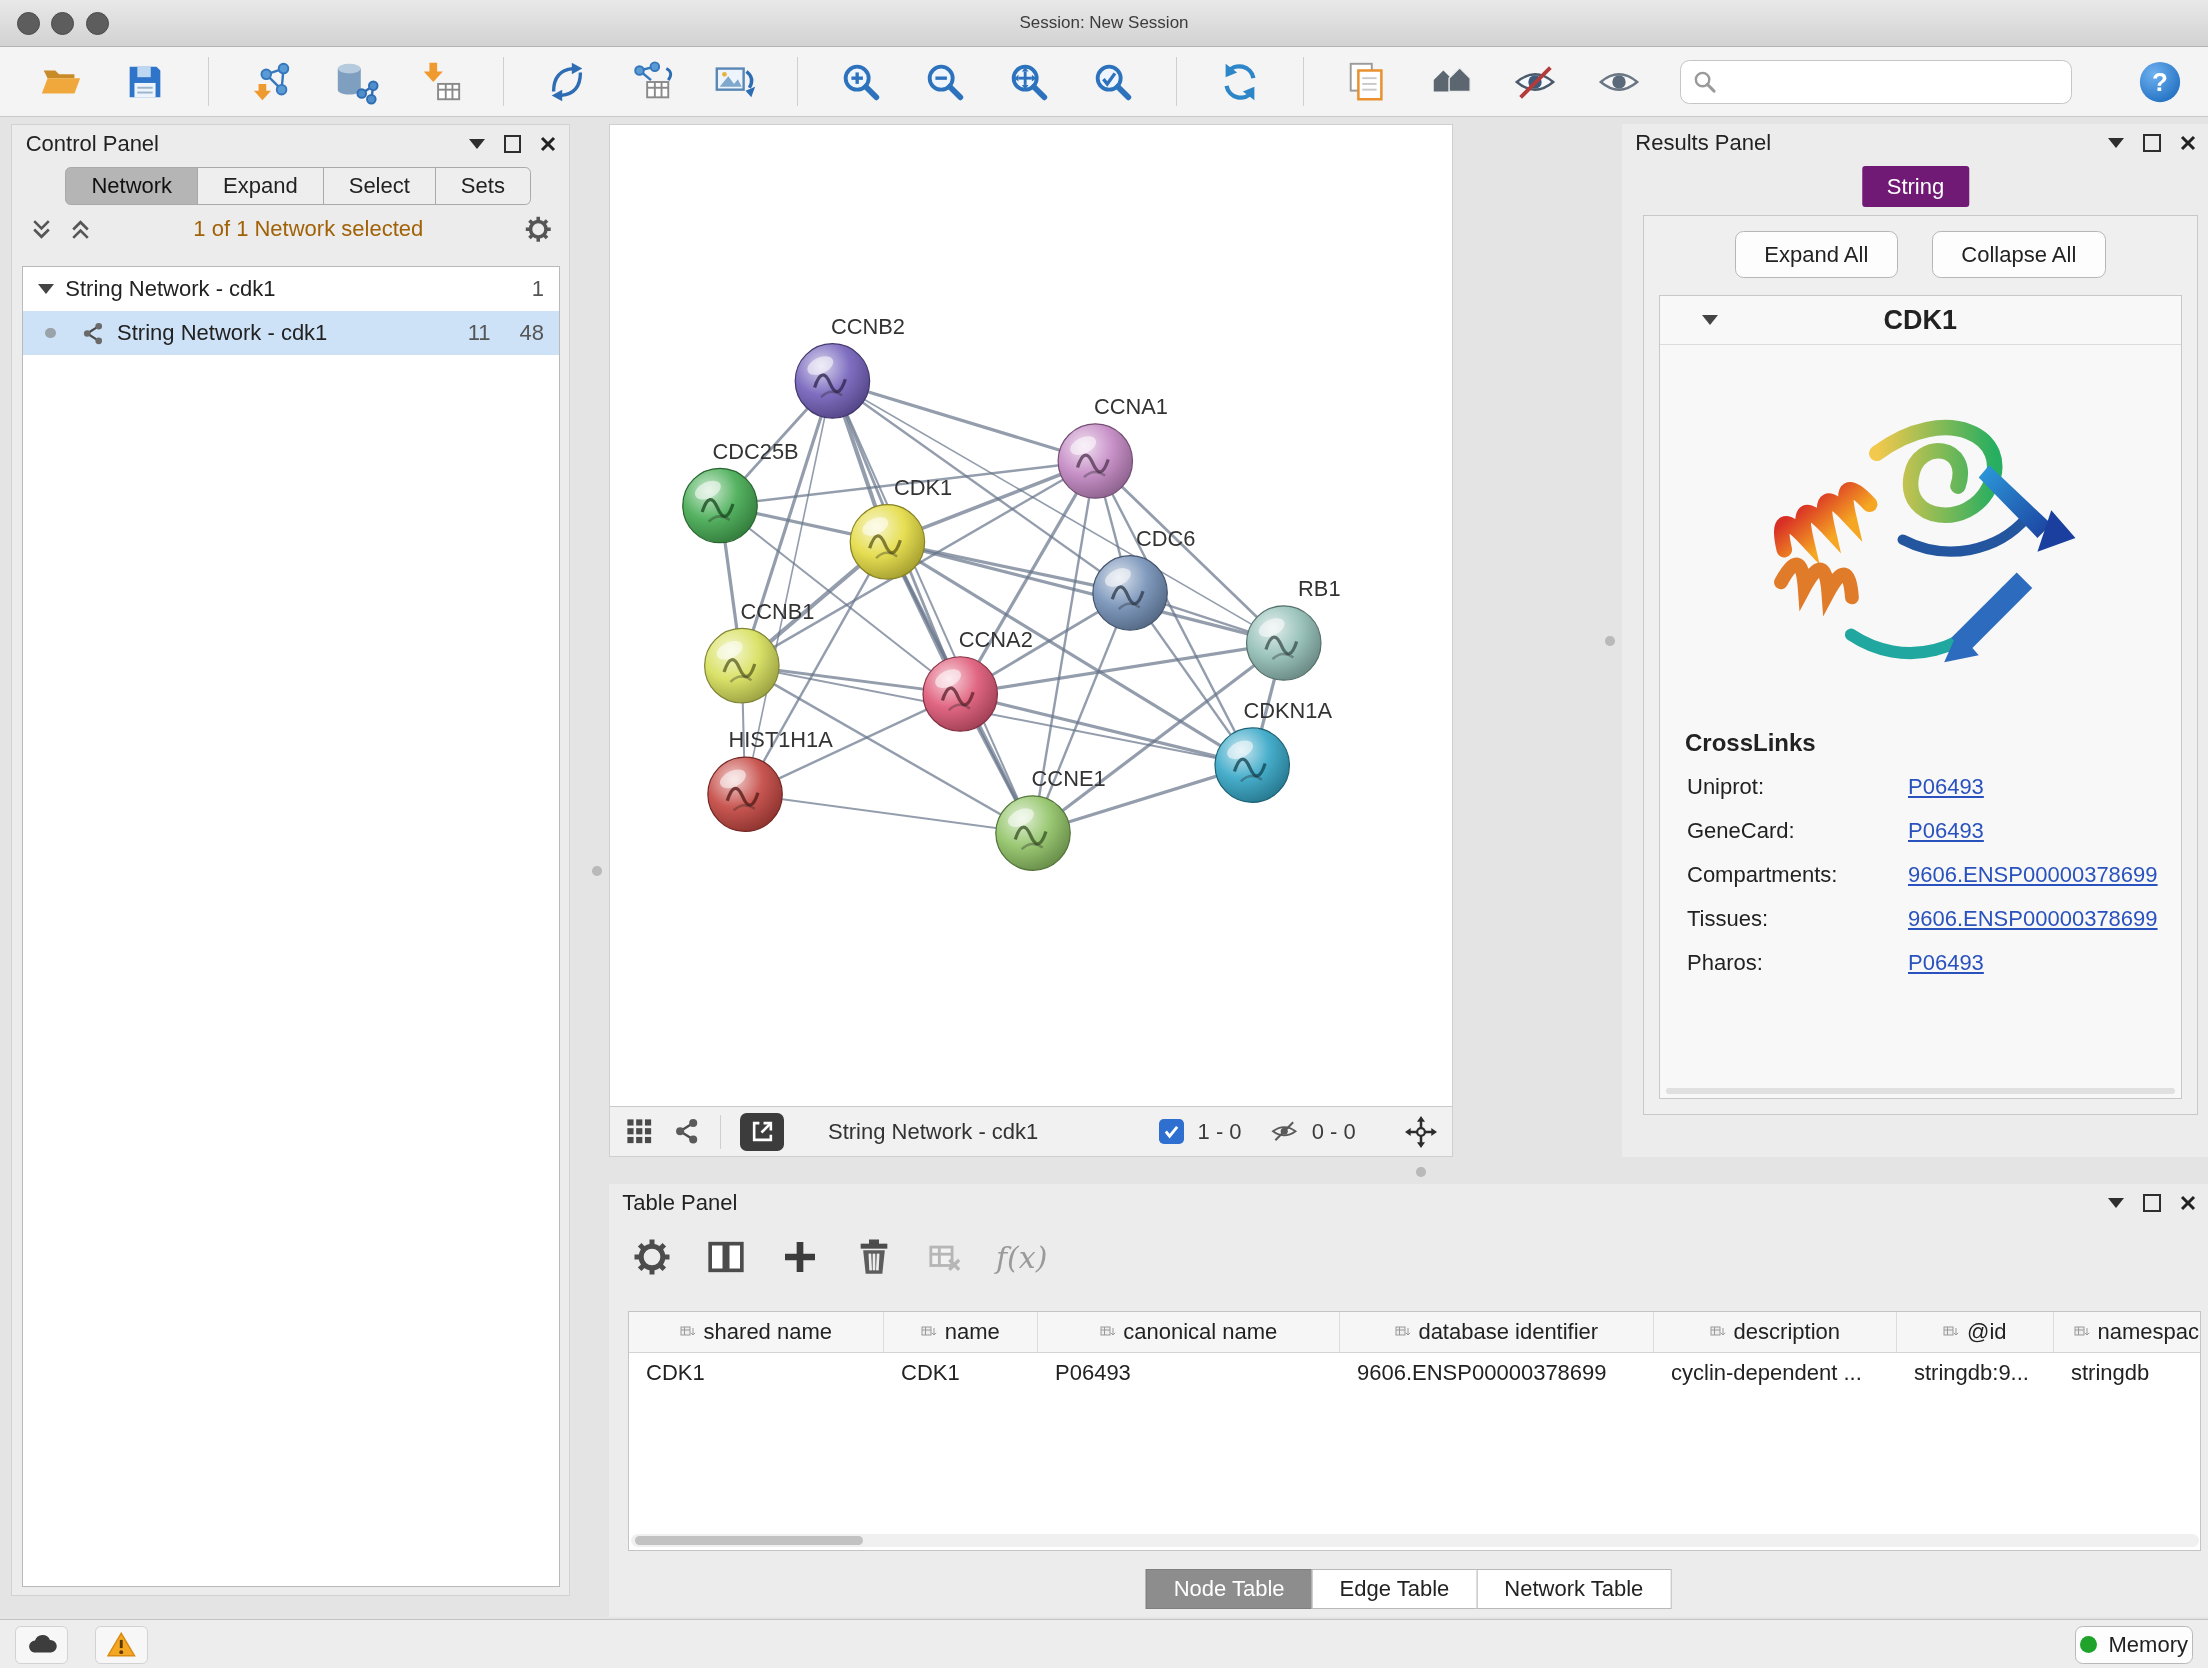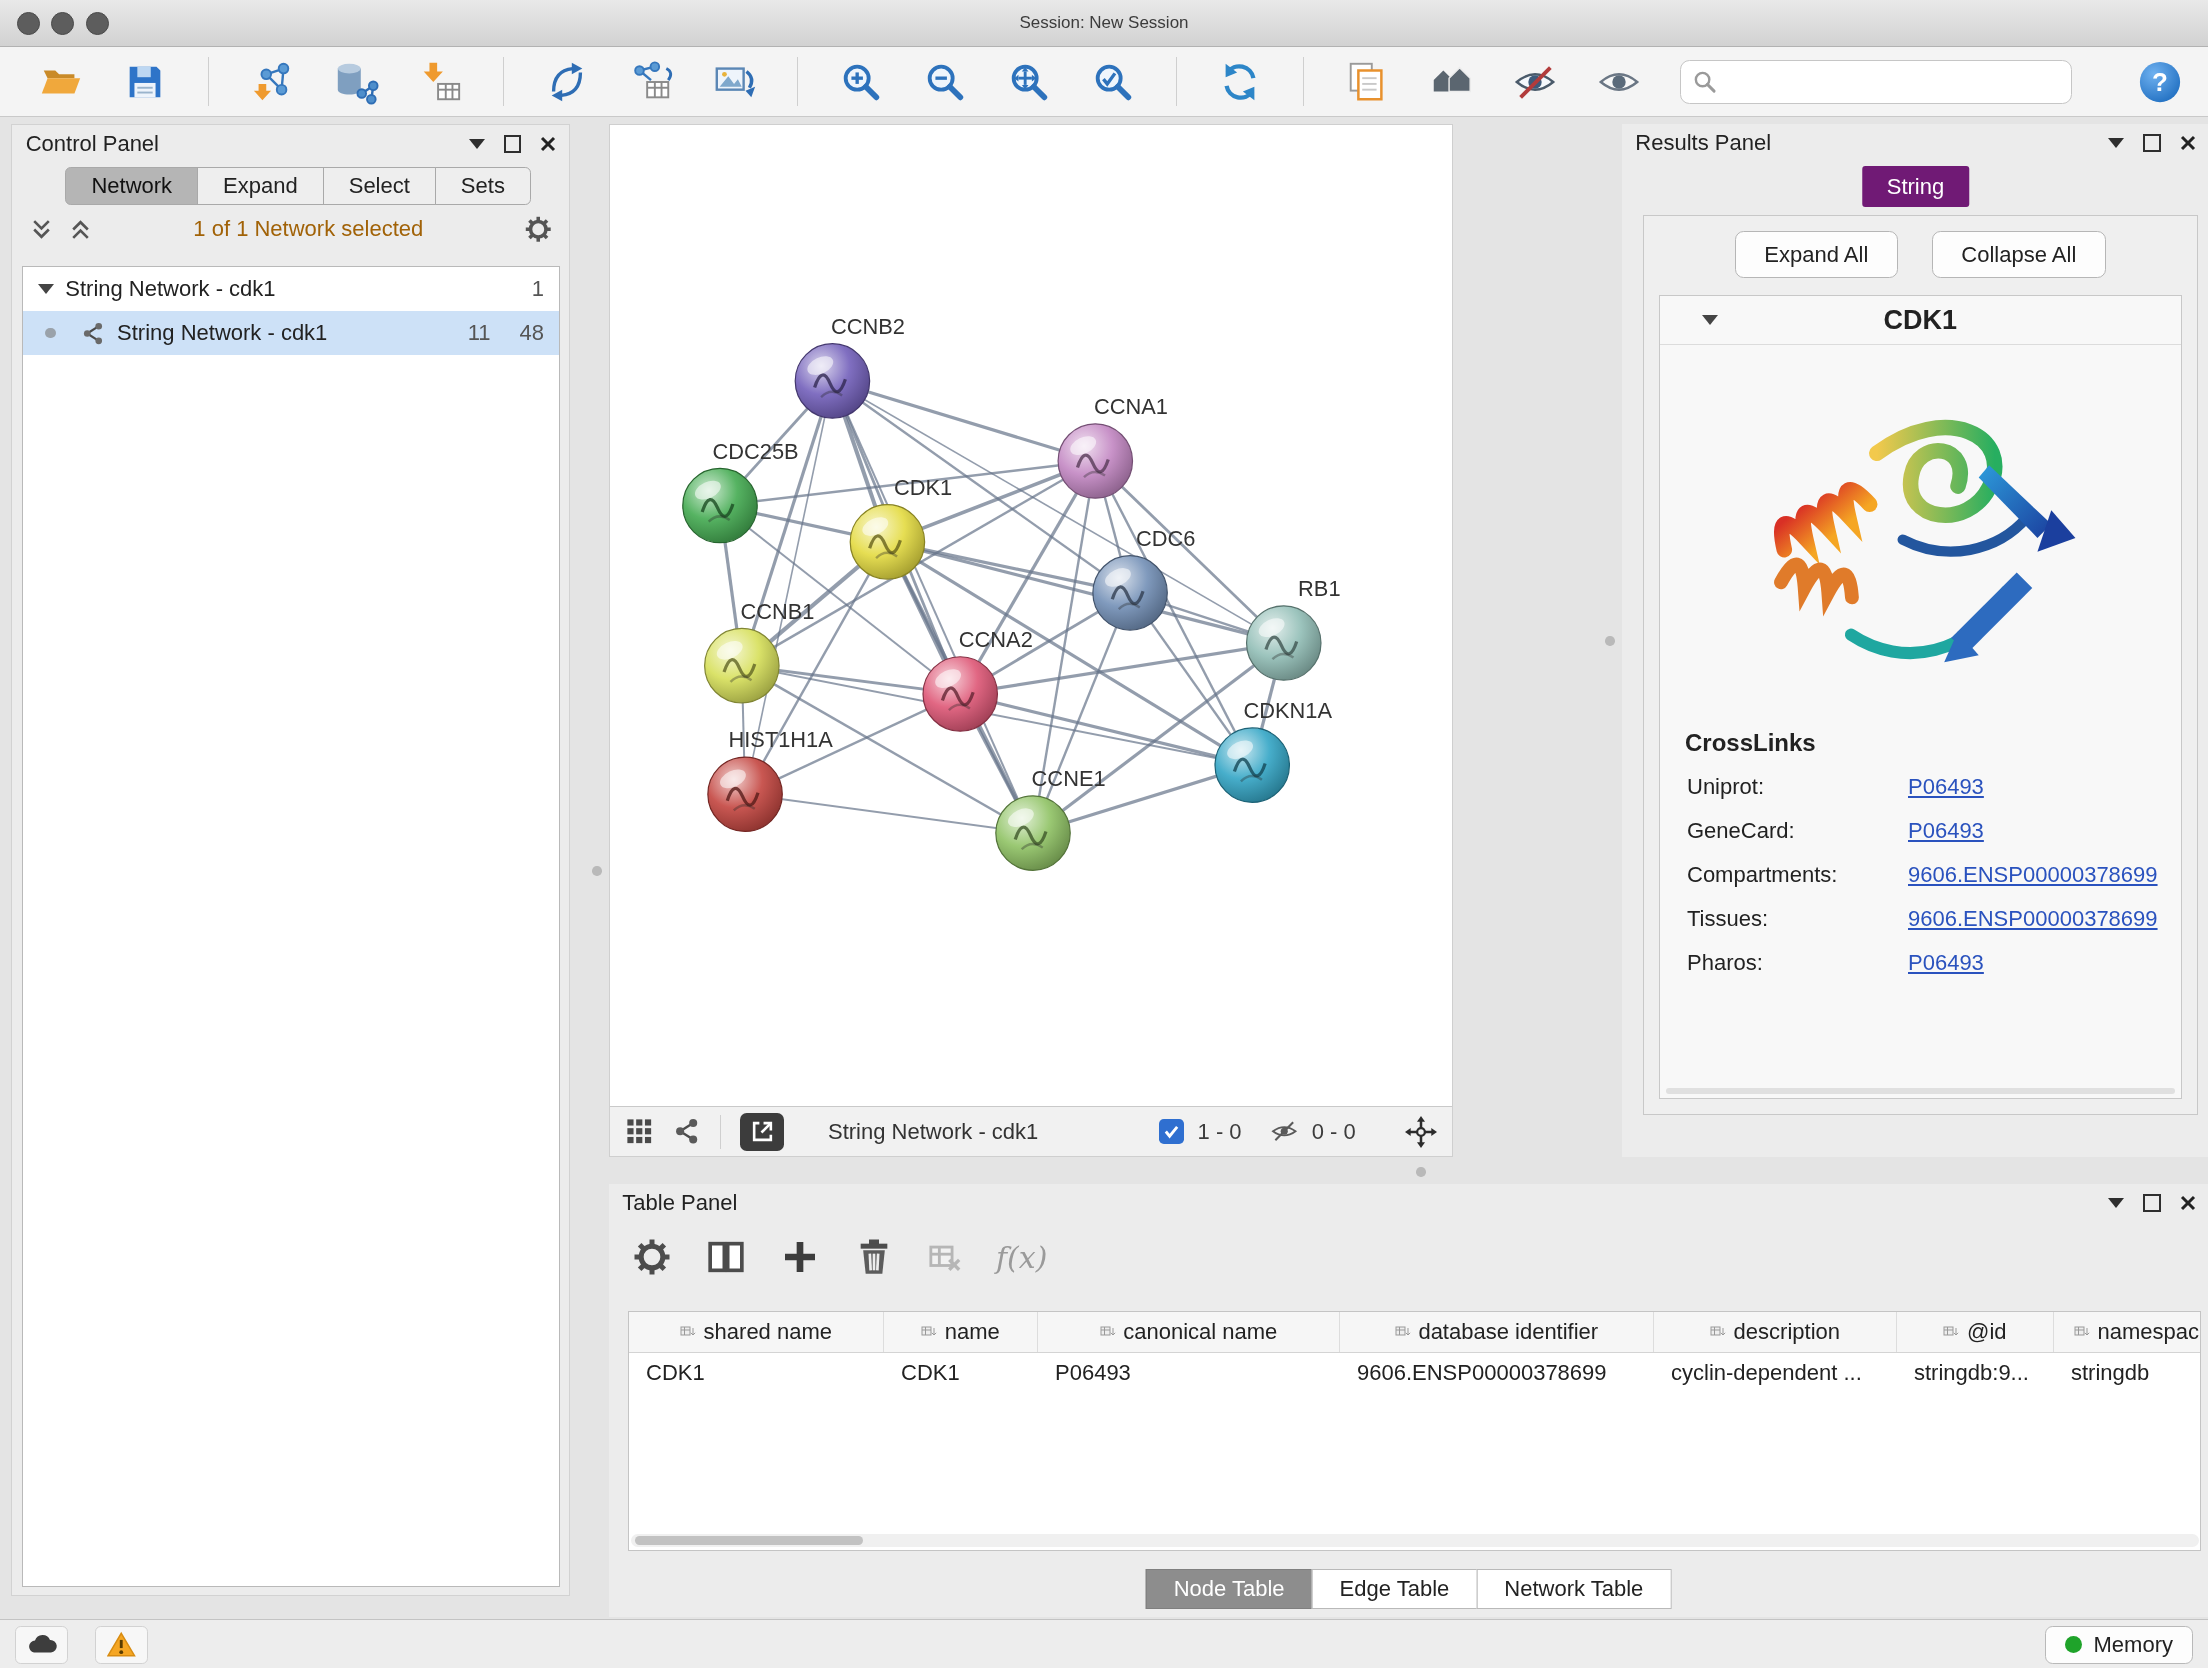--- a/index.html
+++ b/index.html
@@ -100,21 +100,21 @@
   .hthumb{position:absolute;left:3.8px;top:1.9px;width:228px;height:9.5px;background:#c2c2c2;border-radius:4.8px;}
   .tp-tabs{position:absolute;bottom:7.6px;left:50%;transform:translateX(-50%);display:flex;}
   .tp-tabs button{border:1px solid #b9b9b9;margin-left:-1px;background:#fff;height:40px;padding:0 27px;font-size:22px;}
   .tp-tabs button.sel{background:#8d8d8d;color:#fff;border-color:#7f7f7f;}
 
   
   .statusbar{position:absolute;left:0;top:1619px;width:100%;height:49px;background:#ededed;border-top:1px solid #c3c3c3;}
   .sb-btn{position:absolute;top:5.7px;width:53px;height:38px;border:1px solid #d2d2d2;border-radius:5.7px;background:#f7f7f7;
     display:flex;align-items:center;justify-content:center;}
   .mem-btn{position:absolute;right:15px;top:5.7px;height:38px;border:1px solid #b9b9b9;border-radius:7.6px;background:#fdfdfd;
-    display:flex;align-items:center;gap:11.4px;padding:0 19px;font-size:22px;}
+    display:flex;align-items:center;gap:11.4px;padding:0 4px;font-size:22px;}
   .greendot{width:17px;height:17px;border-radius:50%;background:#1fa32a;}
 
   .splitdot{position:absolute;width:9.5px;height:9.5px;border-radius:50%;background:#b9b9b9;}
 </style>
 </head>
 <body>
 
 <div class="screen">
 
   <div class="titlebar">

